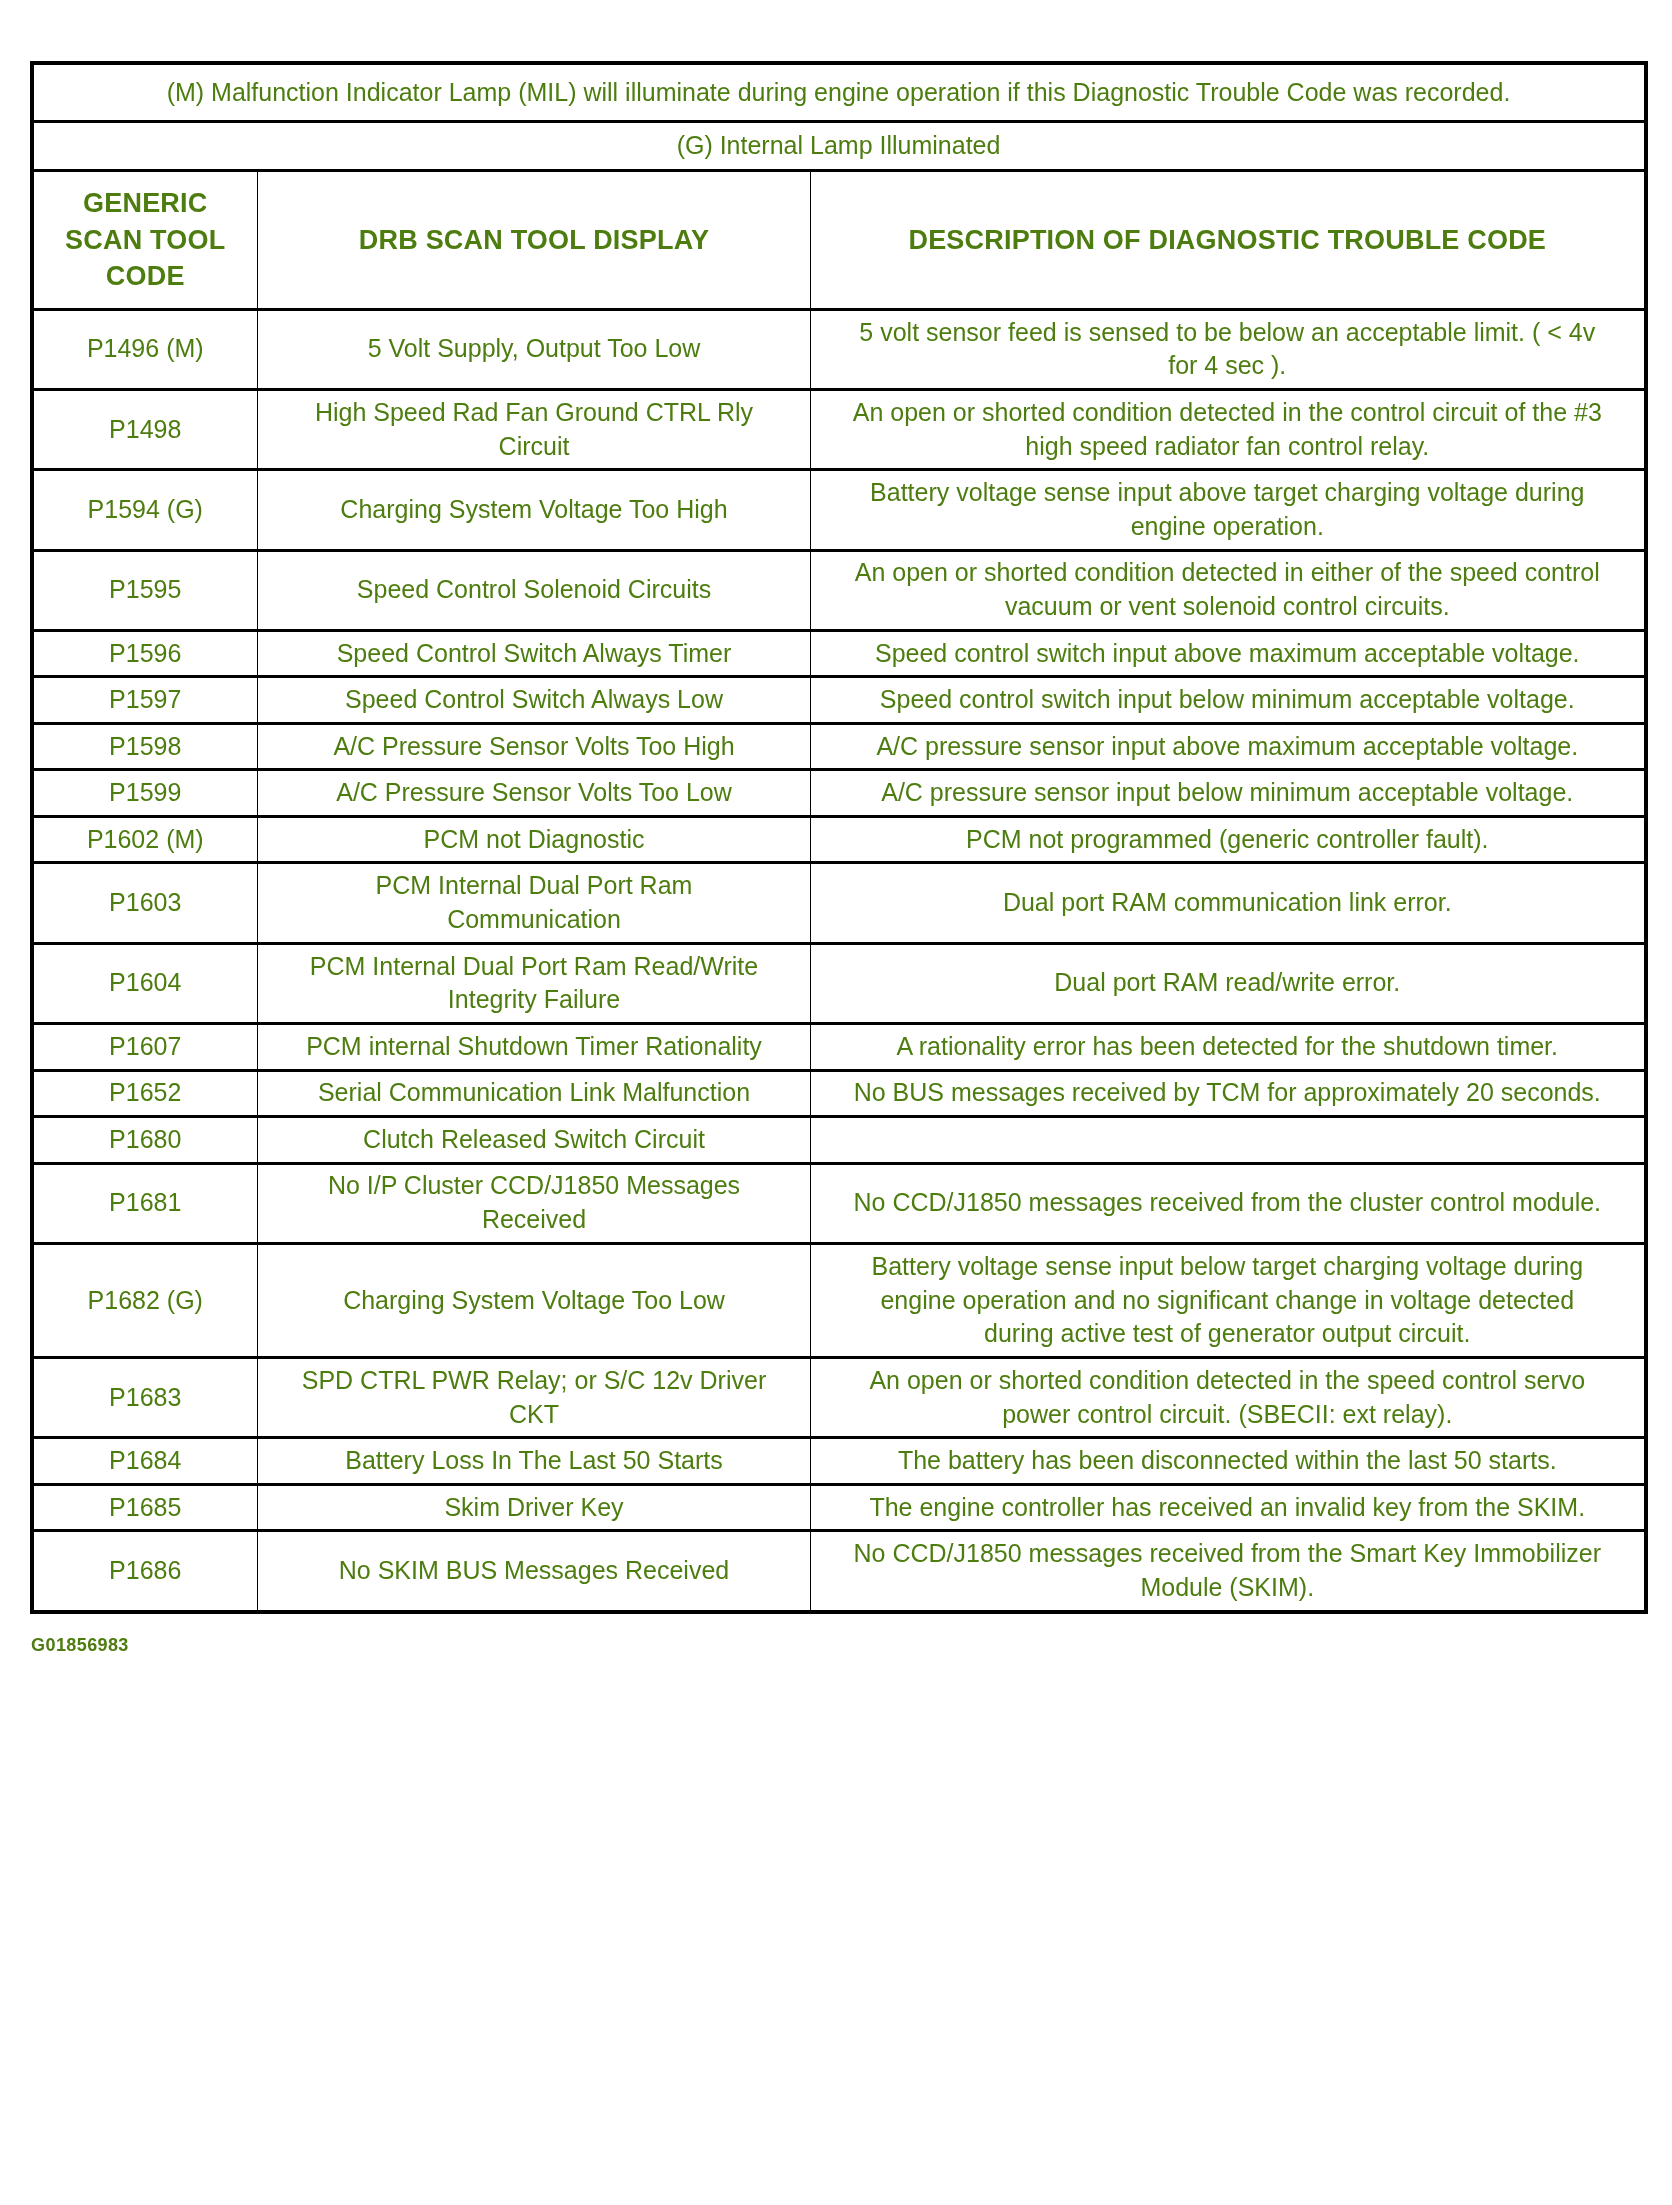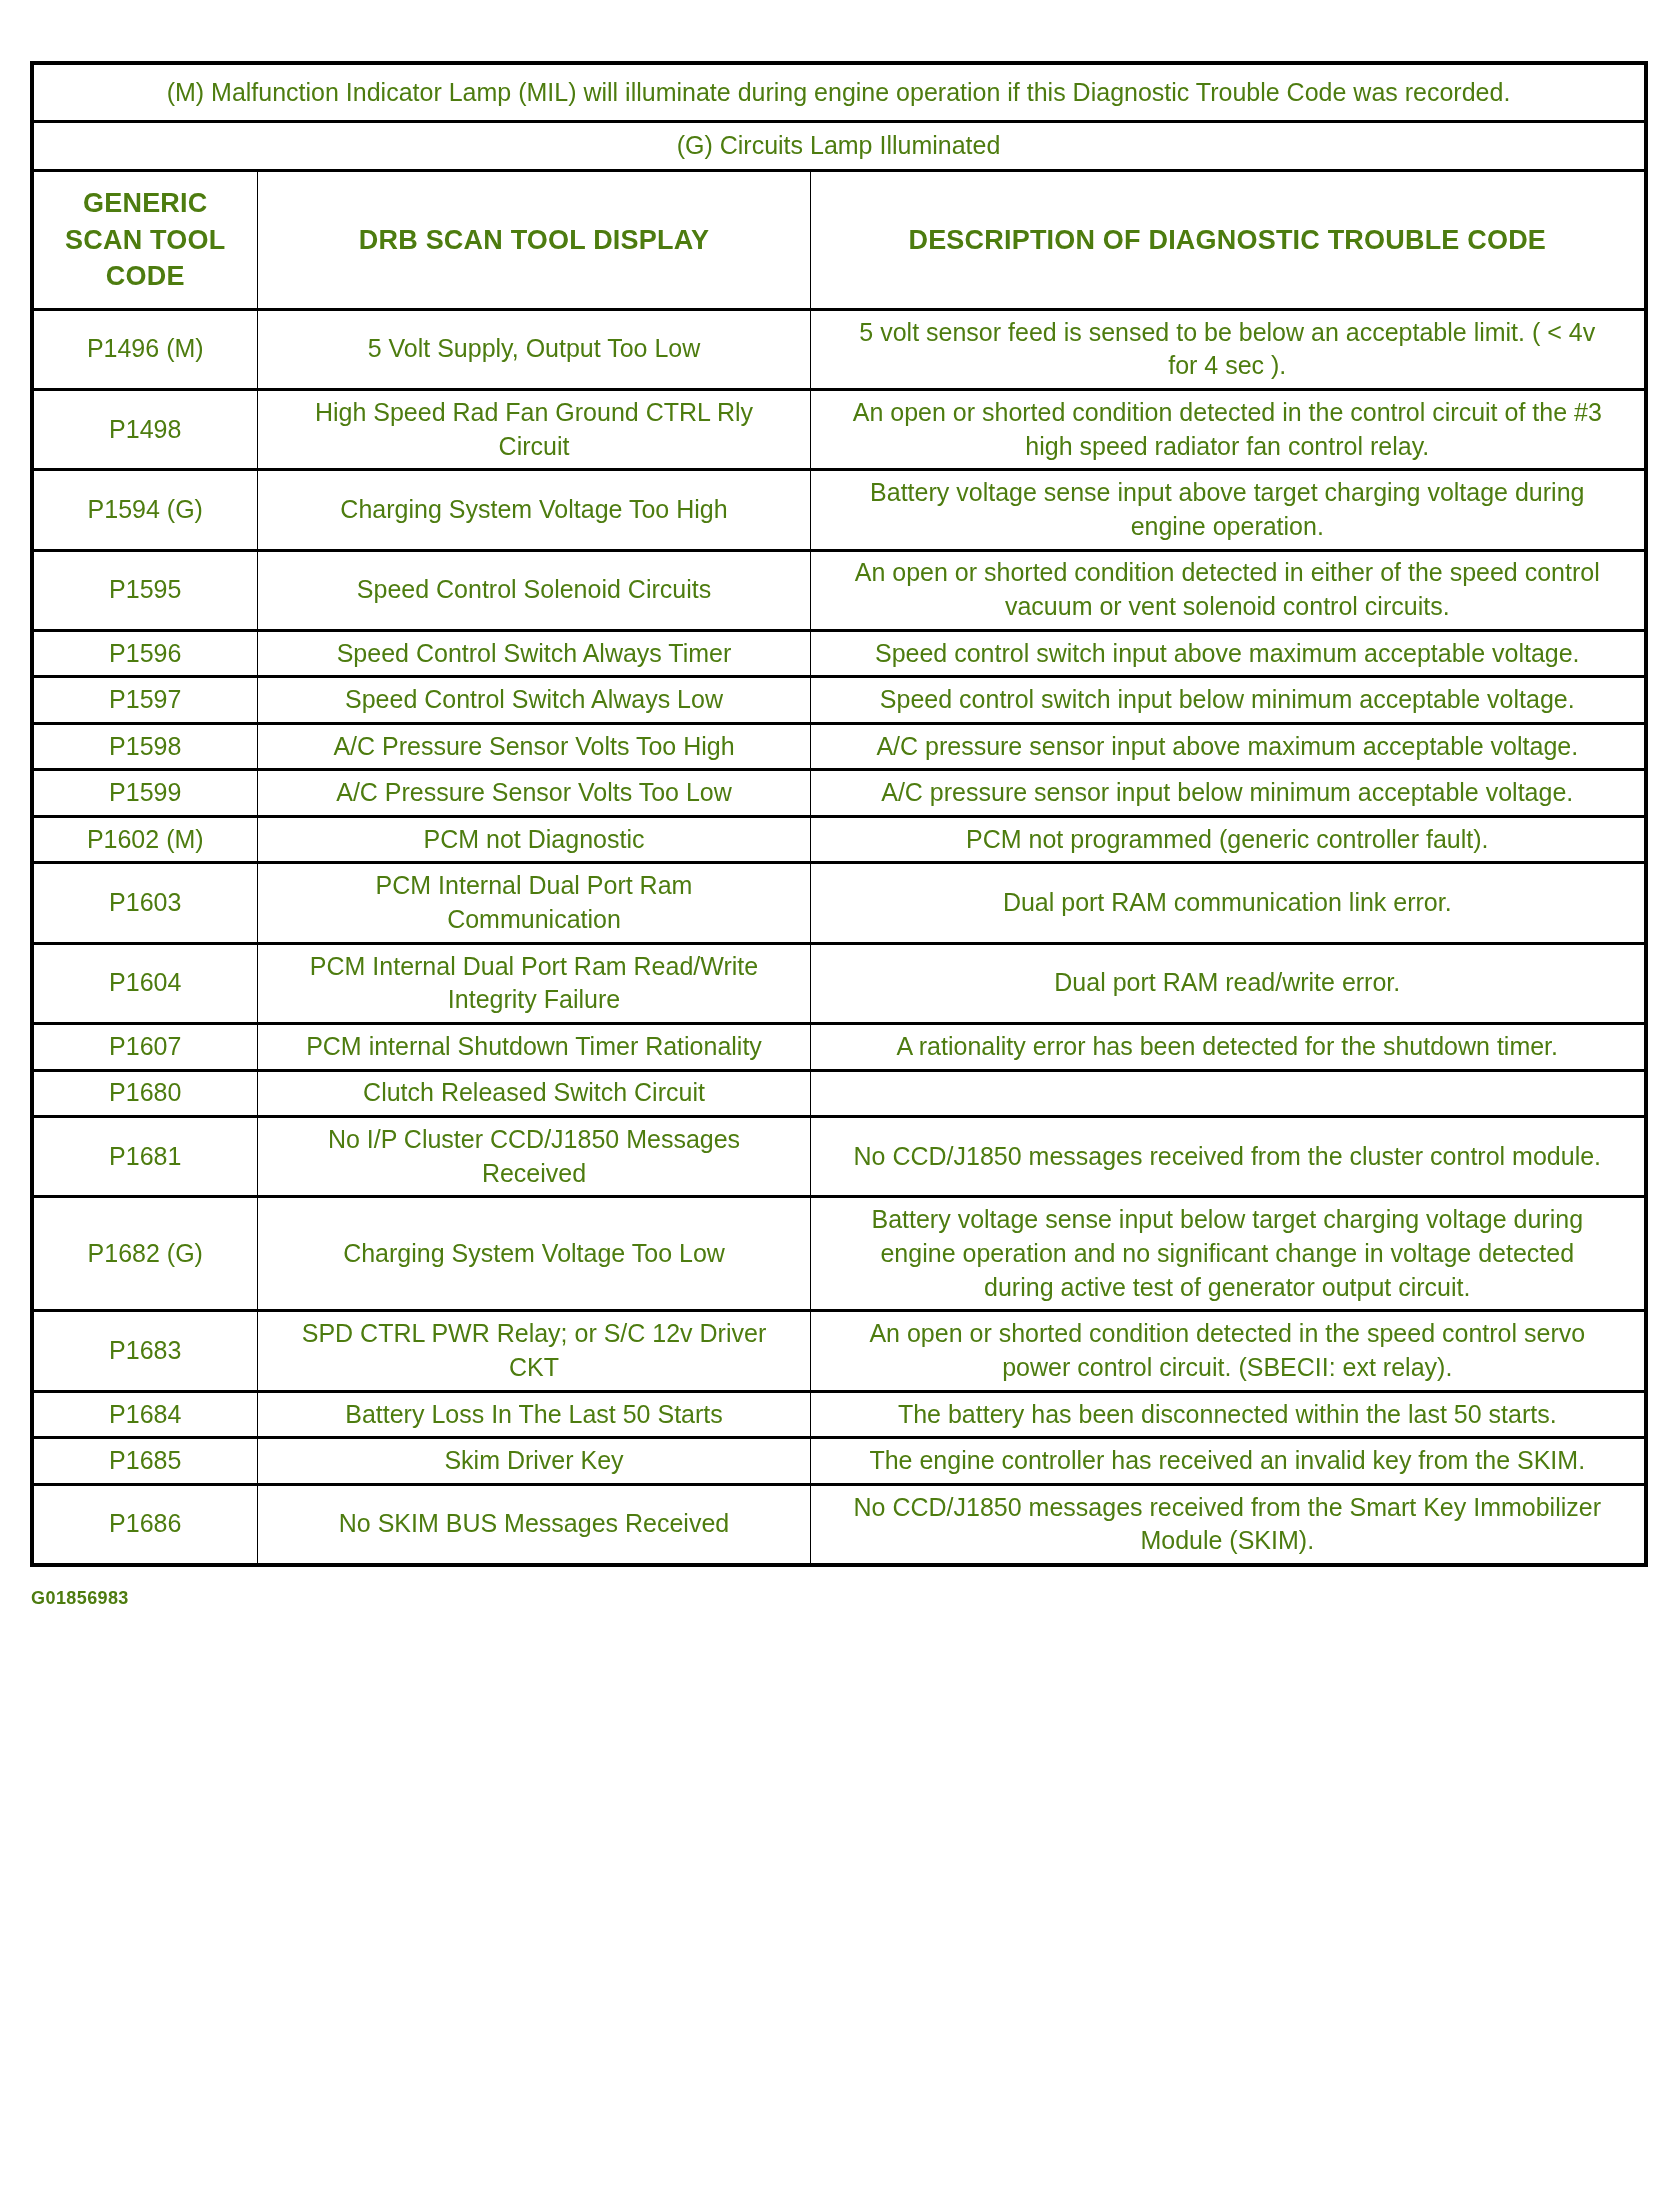--- a/index.html
+++ b/index.html
@@ -86,21 +86,21 @@
     <colgroup>
       <col class="c-code">
       <col class="c-display">
       <col class="c-desc">
     </colgroup>
     <tbody>
       <tr>
         <td class="note-mil" colspan="3">(M) Malfunction Indicator Lamp (MIL) will illuminate during engine operation if this Diagnostic Trouble Code was recorded.</td>
       </tr>
       <tr>
-        <td class="note-gen" colspan="3">(G) Circuits Lamp Illuminated</td>
+        <td class="note-gen" colspan="3">(G) Internal Lamp Illuminated</td>
       </tr>
       <tr>
         <th class="colhead">GENERIC SCAN TOOL CODE</th>
         <th class="colhead">DRB SCAN TOOL DISPLAY</th>
         <th class="colhead">DESCRIPTION OF DIAGNOSTIC TROUBLE CODE</th>
       </tr>
 
       <tr>
         <td class="code">P1496 (M)</td>
         <td class="display">5 Volt Supply, Output Too Low</td>
@@ -155,20 +155,25 @@
         <td class="code">P1604</td>
         <td class="display">PCM Internal Dual Port Ram Read/Write Integrity Failure</td>
         <td class="desc">Dual port RAM read/write error.</td>
       </tr>
       <tr>
         <td class="code">P1607</td>
         <td class="display">PCM internal Shutdown Timer Rationality</td>
         <td class="desc">A rationality error has been detected for the shutdown timer.</td>
       </tr>
       <tr>
+        <td class="code">P1652</td>
+        <td class="display">Serial Communication Link Malfunction</td>
+        <td class="desc">No BUS messages received by TCM for approximately 20 seconds.</td>
+      </tr>
+      <tr>
         <td class="code">P1680</td>
         <td class="display">Clutch Released Switch Circuit</td>
         <td class="desc"></td>
       </tr>
       <tr>
         <td class="code">P1681</td>
         <td class="display">No I/P Cluster CCD/J1850 Messages Received</td>
         <td class="desc">No CCD/J1850 messages received from the cluster control module.</td>
       </tr>
       <tr>

